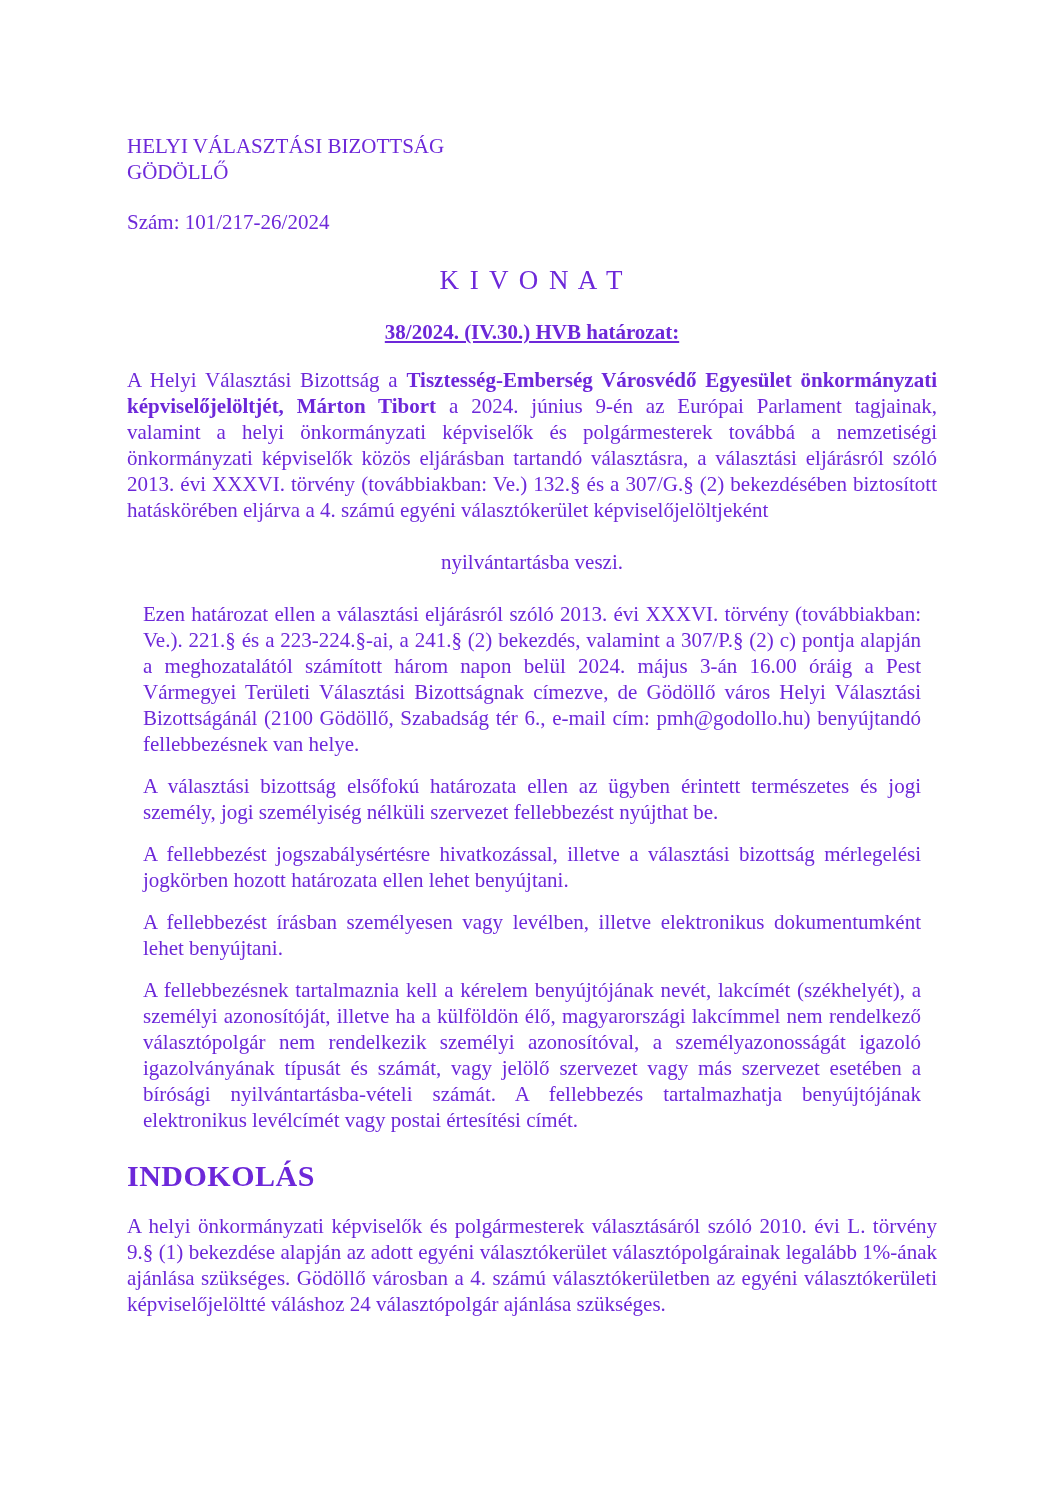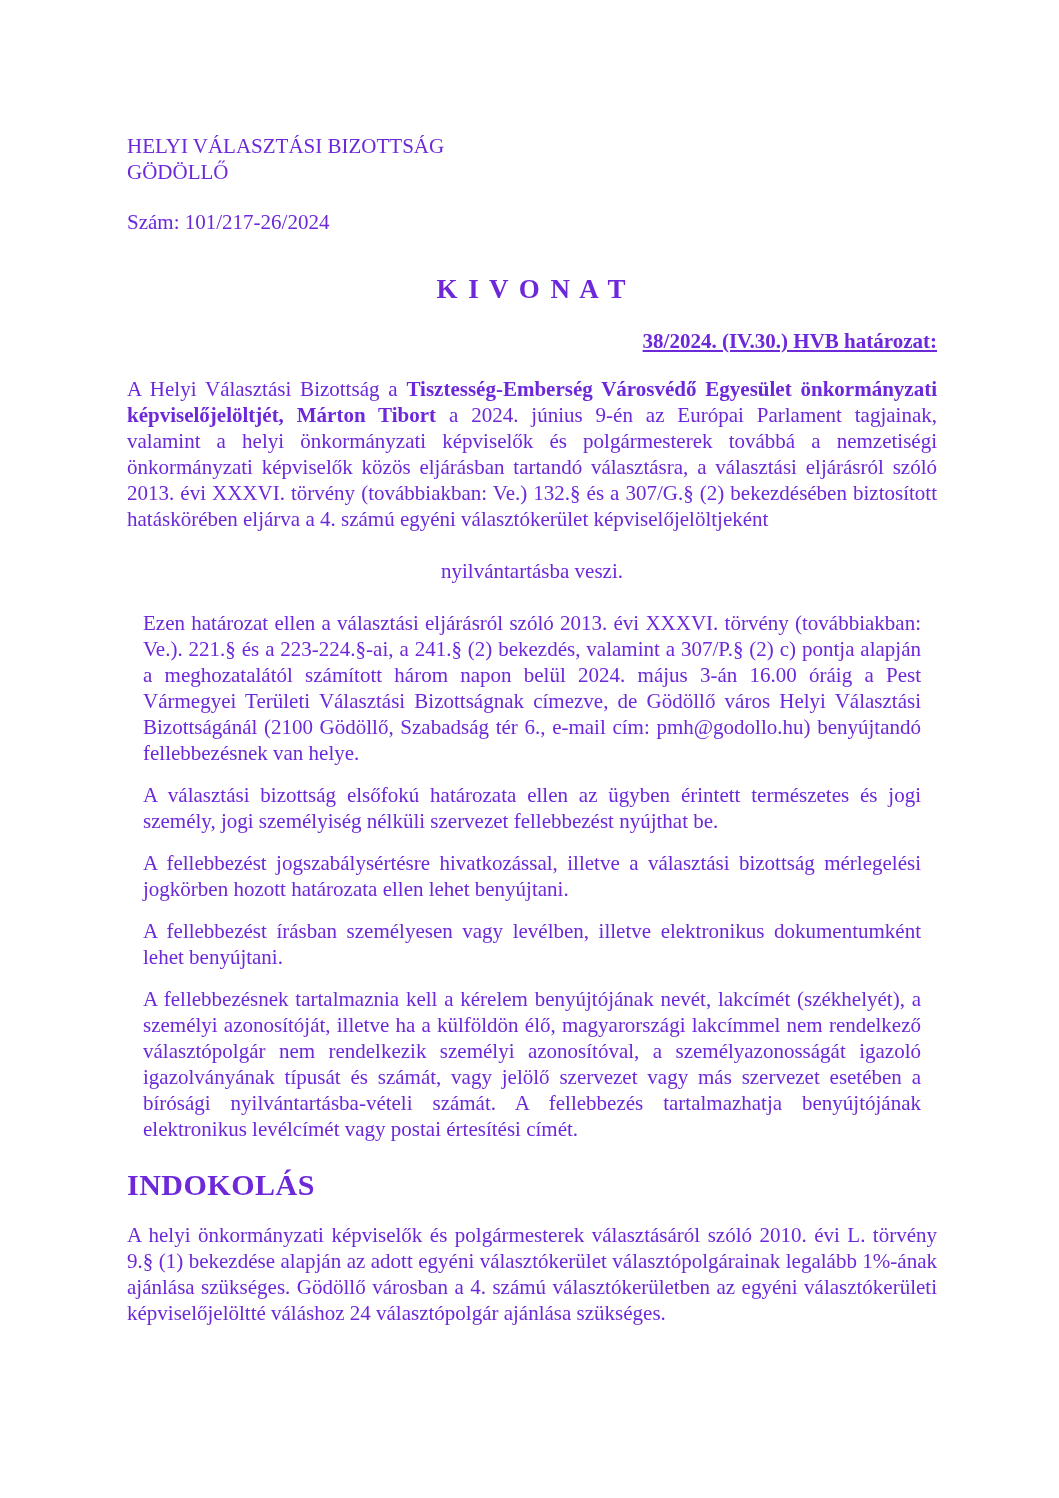--- a/index.html
+++ b/index.html
@@ -20,37 +20,37 @@
     padding: 133px 122px 0 127px;
     overflow: hidden;
   }
   .org-block p {
     margin: 0;
   }
   .doc-number {
     margin: 24px 0 0 0;
   }
   .main-title {
-    margin: 39px 0 0 0;
+    margin: 30px 0 0 0;
     text-align: center;
     font-size: 27px;
-    font-weight: bold;
+    font-weight: normal;
     letter-spacing: 2px;
     line-height: 30px;
   }
   .subtitle {
     margin: 26px 0 0 0;
     text-align: center;
   }
   .subtitle p {
     margin: 0;
   }
   .decision-heading {
     margin: 24px 0 0 0;
-    text-align: right;
+    text-align: center;
     font-weight: bold;
     text-decoration: underline;
   }
   .para {
     margin: 22px 0 0 0;
     text-align: justify;
   }
   .verdict {
     margin: 26px 0 0 0;
     text-align: center;

